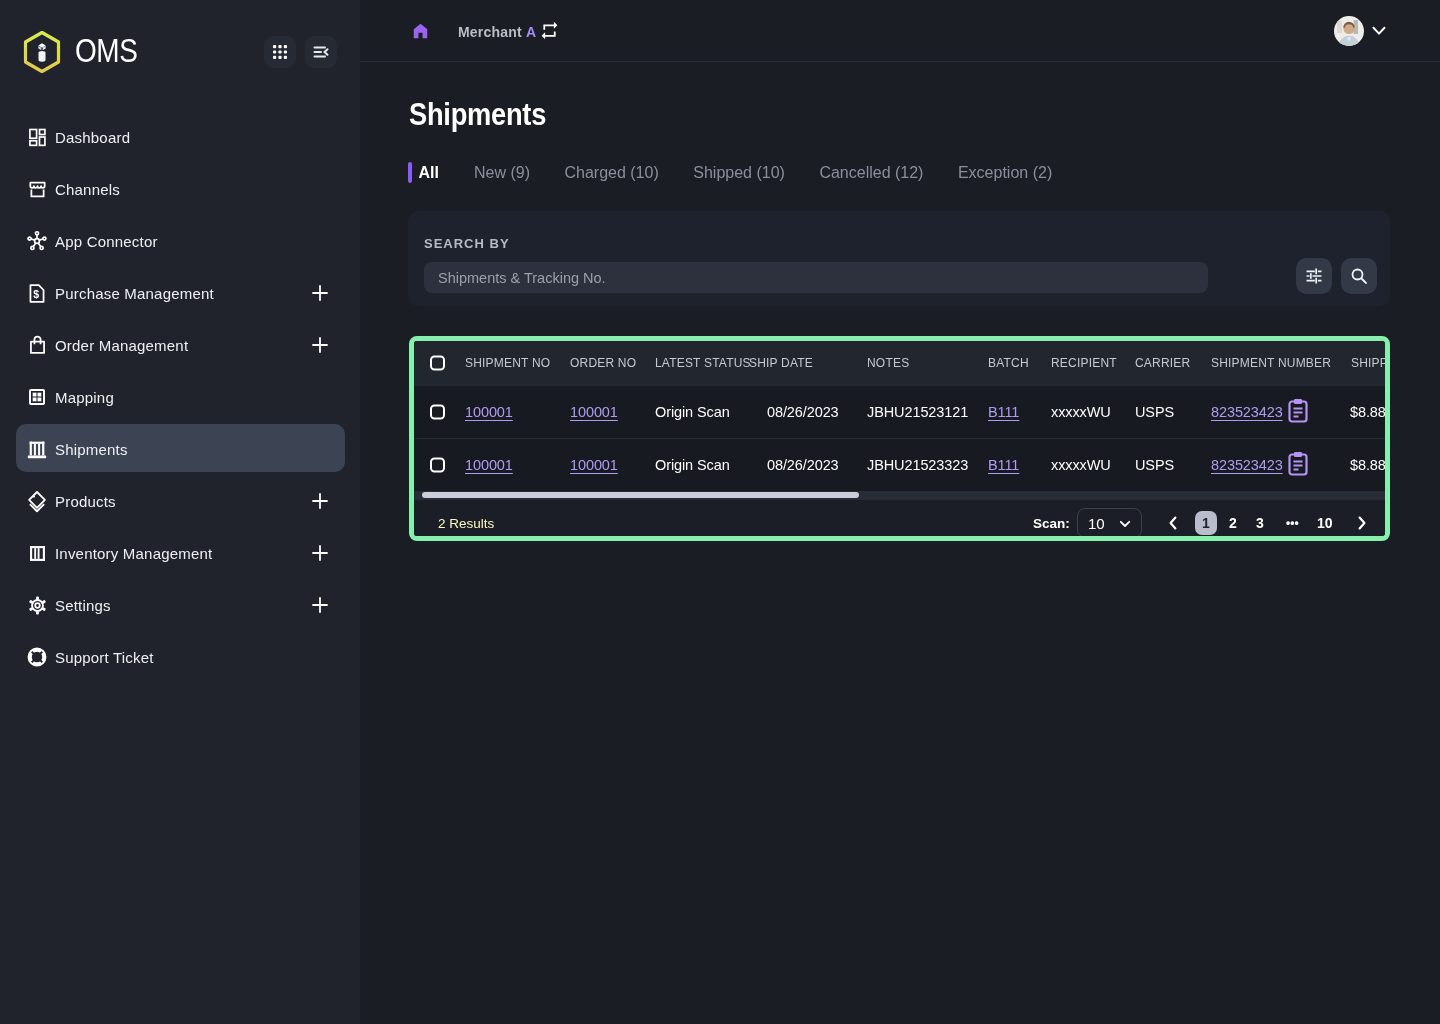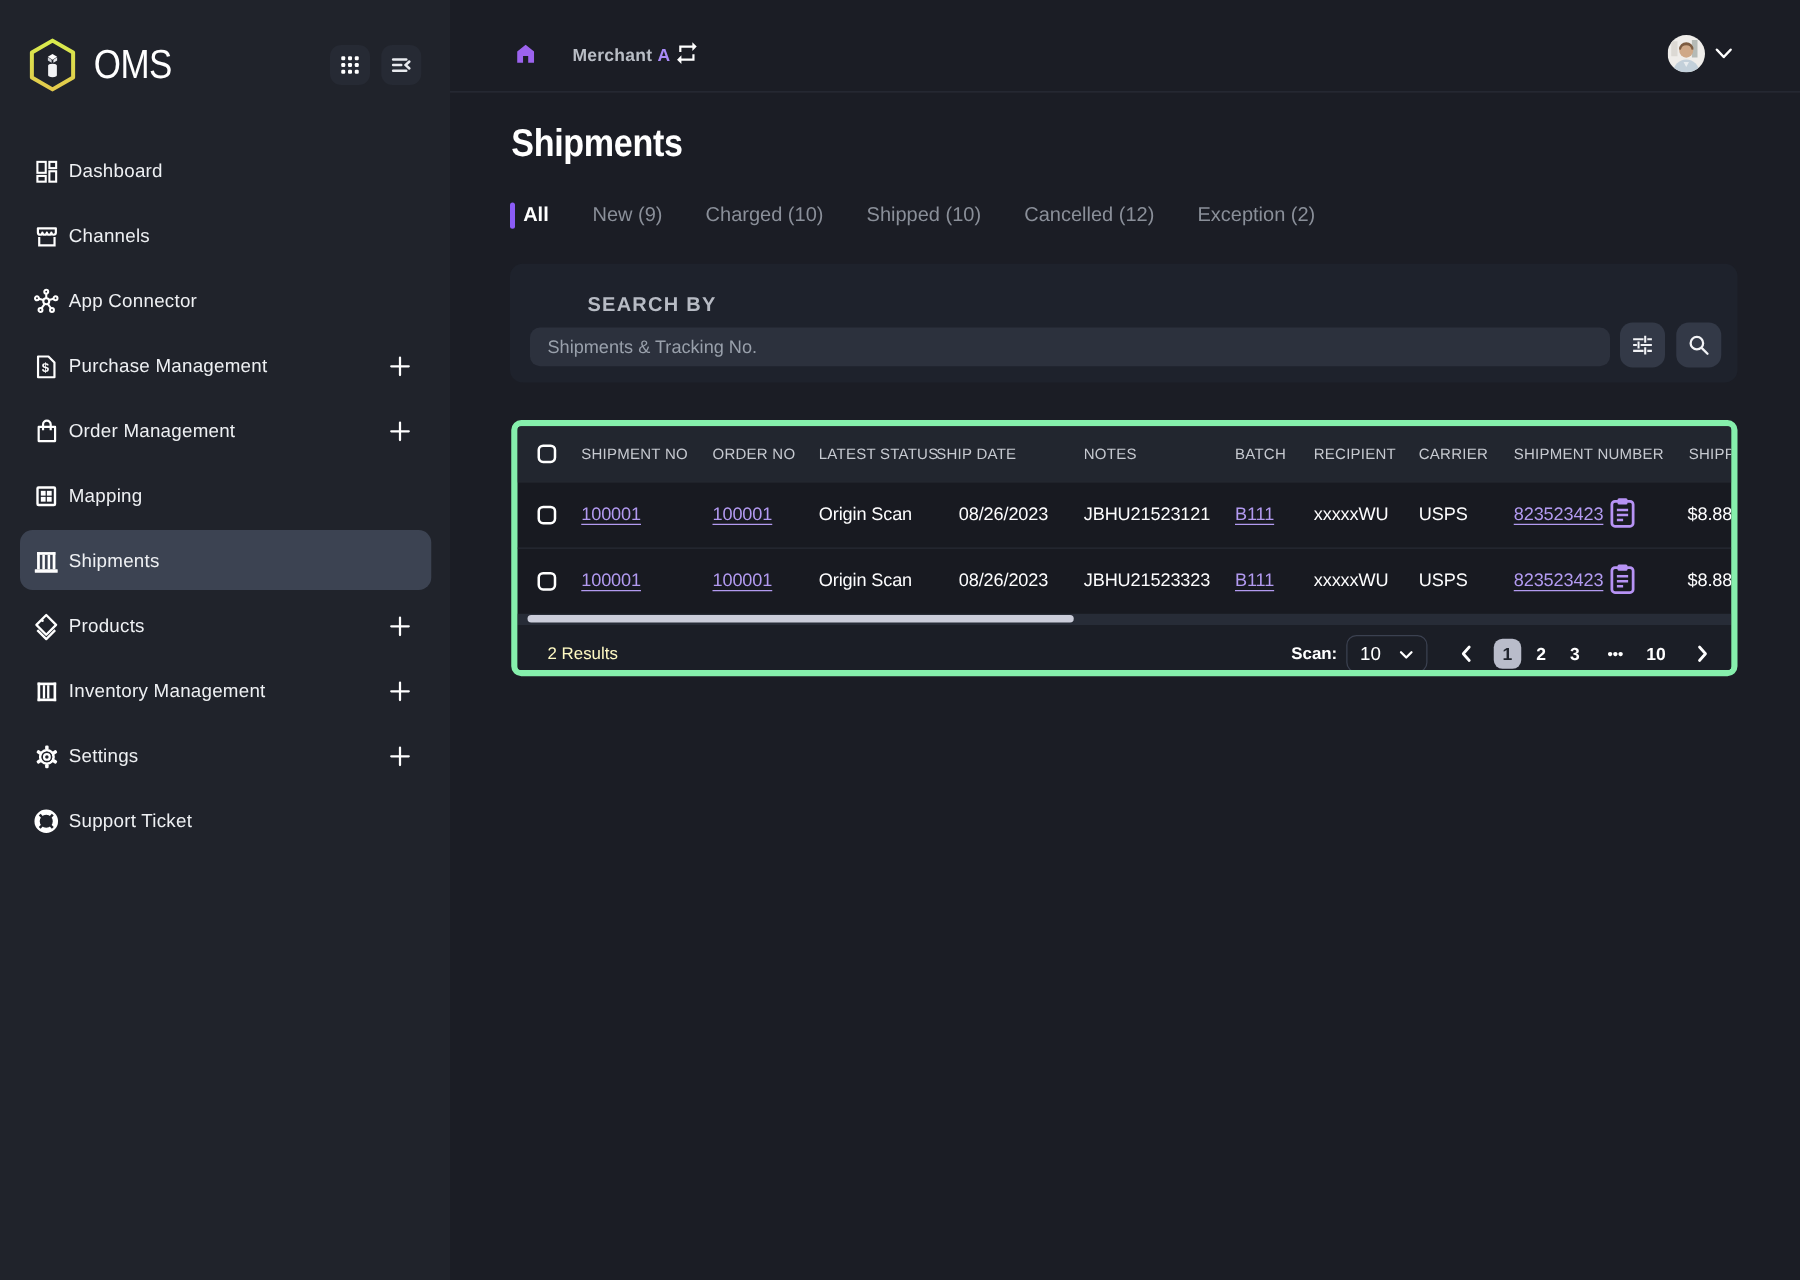--- a/index.html
+++ b/index.html
@@ -19,36 +19,36 @@
 
   .nav { position:absolute; left:0; top:111px; width:360px; }
   .nav-item { position:relative; height:52px; }
   .nav-item .ic { position:absolute; left:26px; top:50%; transform:translateY(-50%); width:22px; height:22px; display:flex; align-items:center; justify-content:center; }
   .nav-item .lbl { position:absolute; left:55px; top:50%; transform:translateY(-50%); font-size:15px; color:#eef0f3; font-weight:400; letter-spacing:0.2px; white-space:nowrap; }
   .nav-item .plus { position:absolute; right:30px; top:50%; transform:translateY(-50%); width:20px; height:20px; }
   .nav-item.active::before { content:""; position:absolute; left:16px; right:15px; top:1px; bottom:3px; background:#3c4352; border-radius:10px; }
   .nav-item > * { position:absolute; z-index:1; }
 
   
-  #topbar { position:absolute; left:360px; top:0; width:1080px; height:62px; background:#1b1d25; border-bottom:1px solid #2a2d37;margin-top:12px; }
+  #topbar { position:absolute; left:360px; top:0; width:1080px; height:62px; background:#1b1d25; border-bottom:1px solid #2a2d37; }
   #merchant { position:absolute; left:98px; top:24px; font-size:14px; font-weight:700; color:#b9bdc5; letter-spacing:0.2px; }
   #merchant b { color:#a98bf8; }
   #avatar { position:absolute; left:974px; top:16px; width:30px; height:30px; border-radius:50%; overflow:hidden; }
 
   
   #h1 { position:absolute; left:409px; top:97px; font-size:31px; font-weight:700; color:#fff; letter-spacing:-0.3px; transform:scaleX(0.88); transform-origin:left center; }
   #tabs { position:absolute; left:408px; top:161px; height:23px; display:flex; align-items:center; }
   #tabs .bar { width:3.5px; height:21px; border-radius:2px; background:#8b5cf6; margin-right:7px; }
   #tabs .tab { font-size:16px; color:#8a8f99; margin-right:34.5px; white-space:nowrap; }
   #tabs .tab.on { color:#fff; font-weight:700; margin-right:35px; }
 
   
   #panel { position:absolute; left:408px; top:211px; width:982px; height:95px; background:#1e222c; border-radius:10px; }
-  #panel .cap { position:absolute; left:16px; top:25px; font-size:16px; font-weight:700; color:#b7bbc4; letter-spacing:1px;margin-left:46px; }
-  #panel .input { position:absolute; left:16px; top:51px; width:864px; height:31px; background:#2c313d; border-radius:8px; }
+  #panel .cap { position:absolute; left:16px; top:25px; font-size:13px; font-weight:700; color:#b7bbc4; letter-spacing:1px; }
+  #panel .input { position:absolute; left:16px; top:51px; width:784px; height:31px; background:#2c313d; border-radius:8px; }
   #panel .input span { position:absolute; left:14px; top:8px; font-size:14.5px; color:#99a0ab; }
   #panel .ibtn { position:absolute; top:47px; width:36px; height:36px; background:#333947; border-radius:10px; display:flex; align-items:center; justify-content:center; }
   #btn-tune { left:888px; }
   #btn-search { left:933px; }
 
   
   #card { position:absolute; left:409px; top:336px; width:981px; height:205px; border:5px solid #86efac; border-radius:8px; background:#181a21; overflow:hidden; }
   #thead { position:absolute; left:0; top:0; width:100%; height:44px; background:#22262f; }
   #thead .h { position:absolute; top:50%; transform:translateY(-50%); font-size:12px; color:#c6c9d0; letter-spacing:0.2px; white-space:nowrap; }
   .row { position:absolute; left:0; width:100%; height:53px; border-top:1px solid #272b34; }

